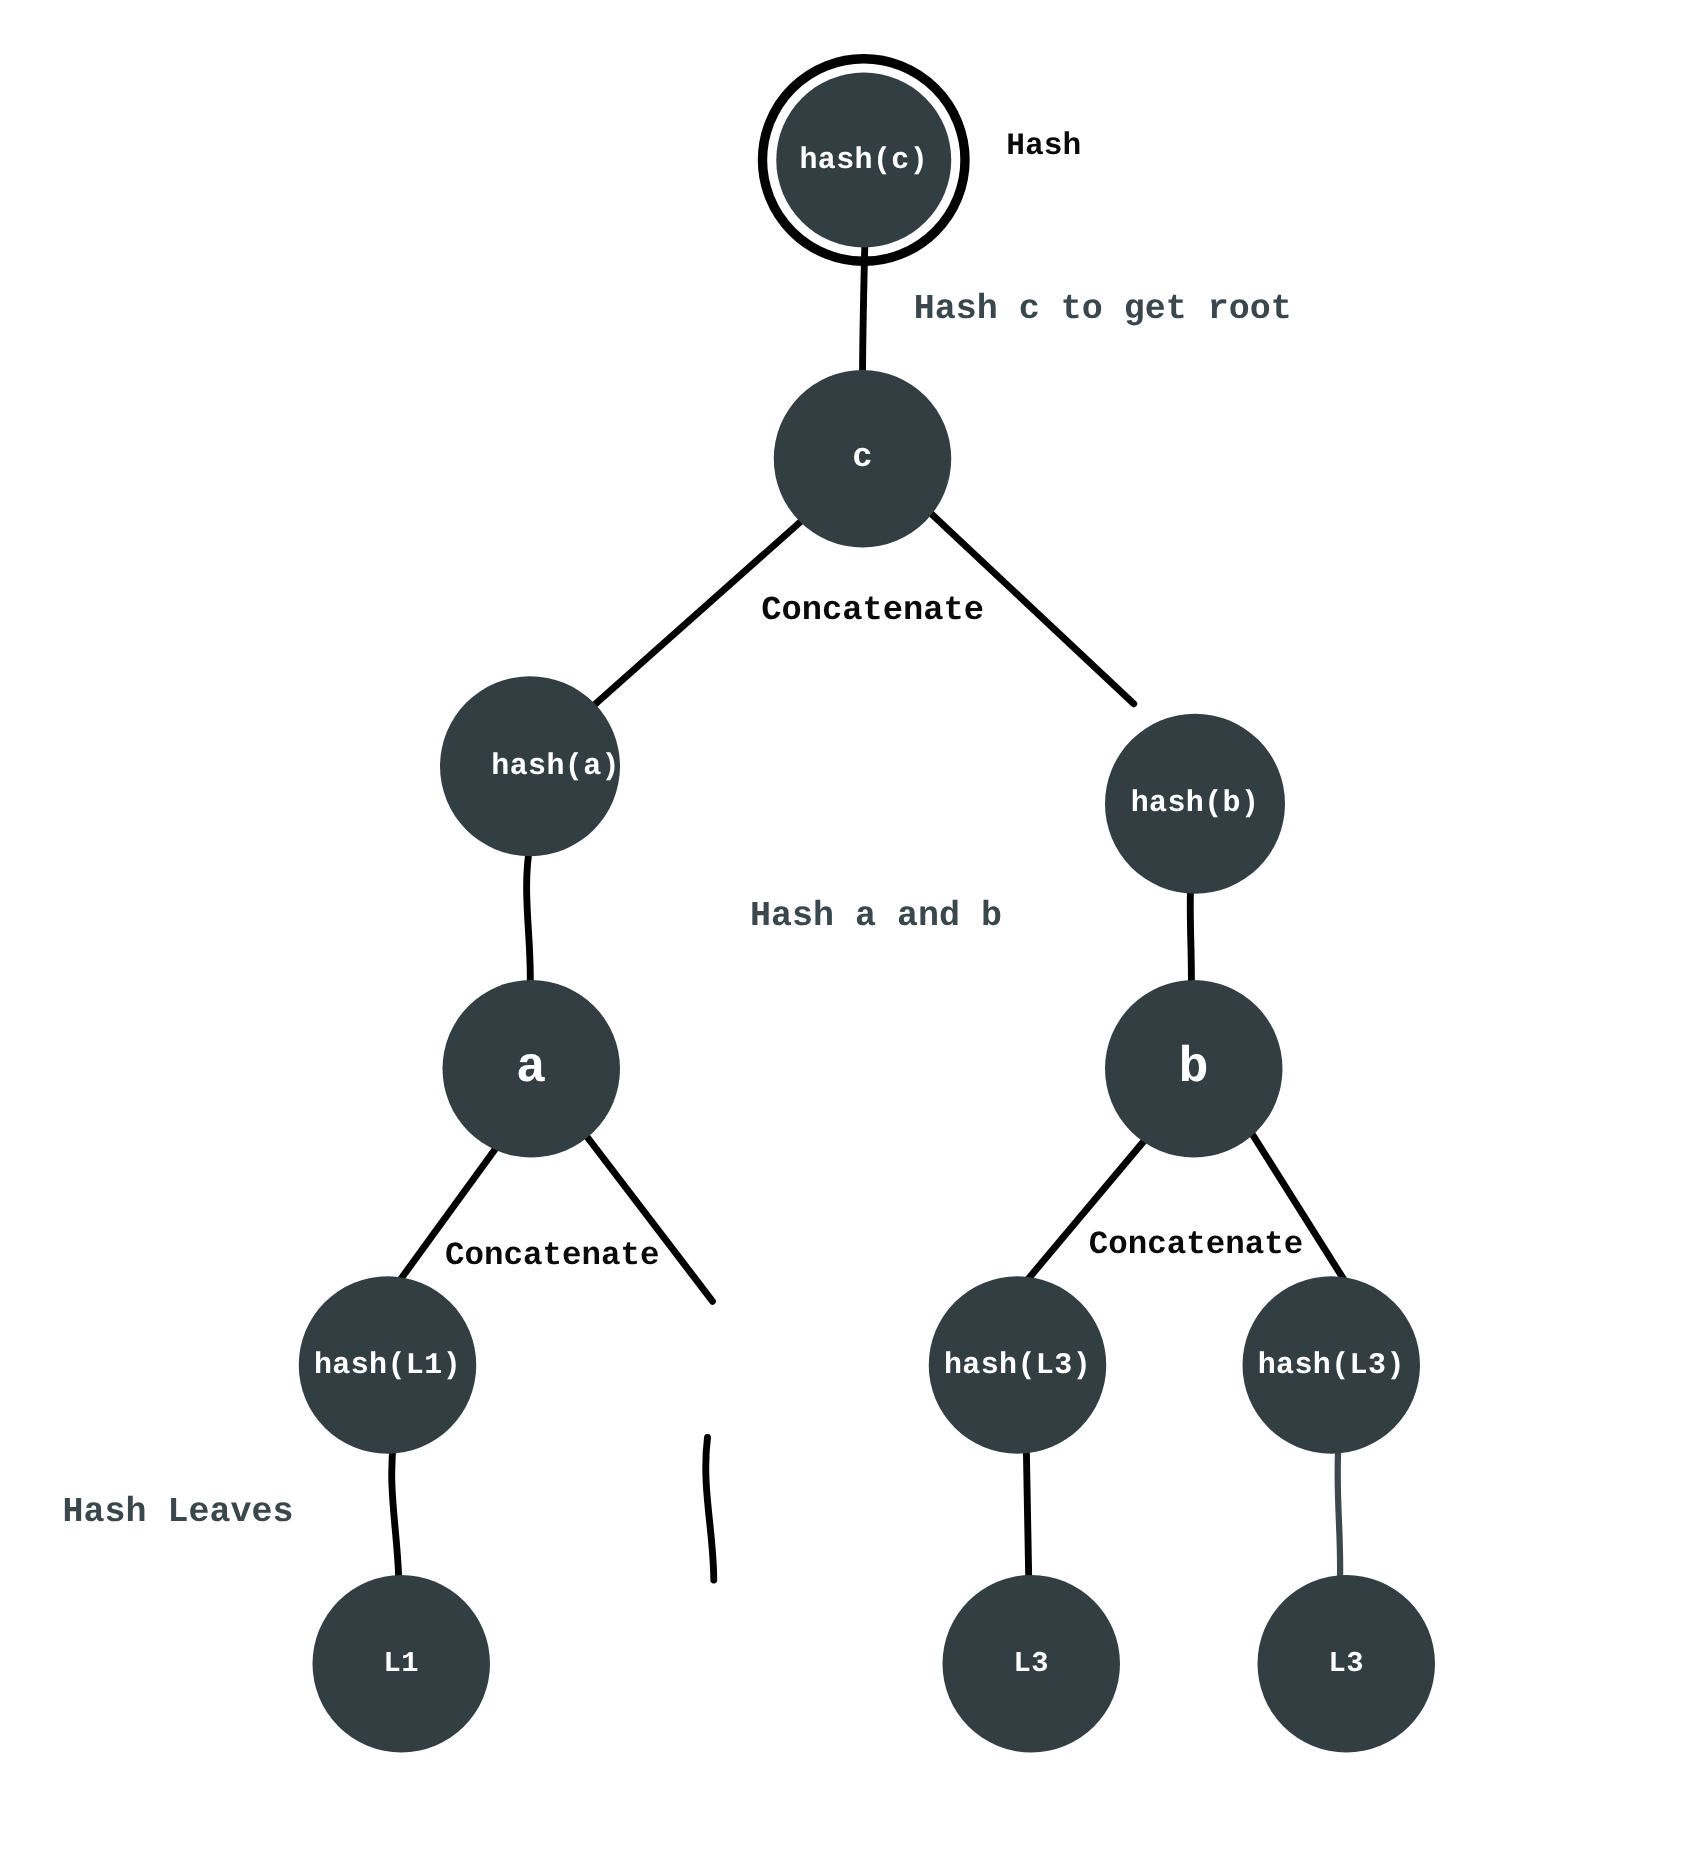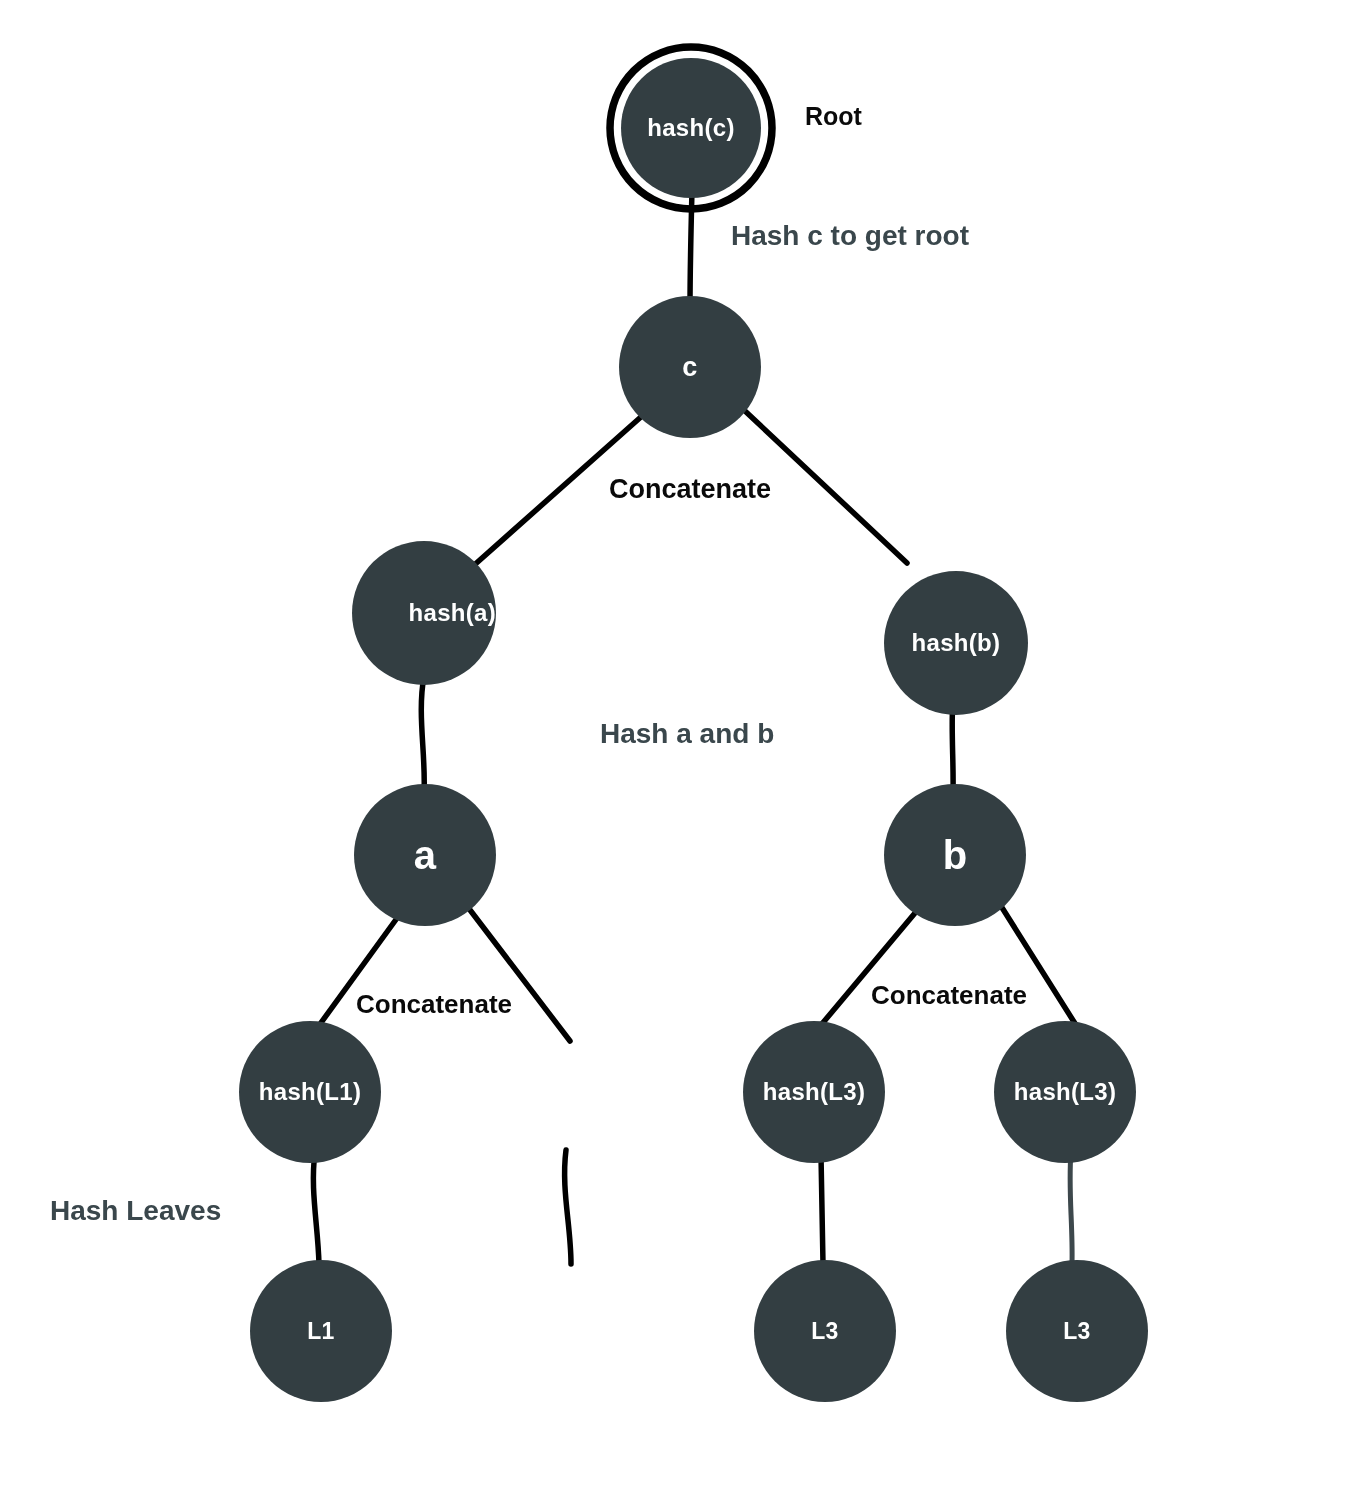--- a/index.html
+++ b/index.html
@@ -9,21 +9,21 @@
     --edge-muted:#3D484C;
     --note-dark:#3A474C;
     --label-black:#0A0A0A;
     --bg:#FFFFFF;
   }
   html,body{margin:0;padding:0;background:var(--bg);}
   .canvas{
     position:relative;
     width:1363px;height:1412px;
     background:var(--bg);
-    font-family:Liberation Sans, sans-serif;
+    font-family:Liberation Mono, monospace;
     overflow:hidden;
   }
   .edges{position:absolute;left:0;top:0;width:1363px;height:1486px;}
   .node{
     position:absolute;
     border-radius:50%;
     background:var(--node-fill);
     color:var(--node-text);
     display:flex;align-items:center;justify-content:center;
     font-weight:bold;
@@ -109,23 +109,23 @@
 
 
   <div class="node leaf-label" style="left:754px;top:1260px;width:142px;height:142px;">
     <span>L3</span>
   </div>
 
   <div class="node leaf-label" style="left:1006px;top:1260px;width:142px;height:142px;">
     <span>L3</span>
   </div>
 
-  <div class="note black root-tag" style="left:805px;top:102px;">Root</div>
+  <div class="note black root-tag" style="left:805px;top:102px;">Hash</div>
 
-  <div class="note dark" style="left:731px;top:220px;">Hash c to get root</div>
+  <div class="note dark" style="left:731px;top:232px;">Hash c to get root</div>
 
   <div class="note black" style="left:609px;top:474px;">Concatenate</div>
 
   <div class="note dark" style="left:600px;top:718px;">Hash a and b</div>
 
   <div class="note black" style="left:356px;top:989px;font-size:26px;">Concatenate</div>
 
   <div class="note black" style="left:871px;top:980px;font-size:26px;">Concatenate</div>
 
   <div class="note dark" style="left:50px;top:1195px;">Hash Leaves</div>

